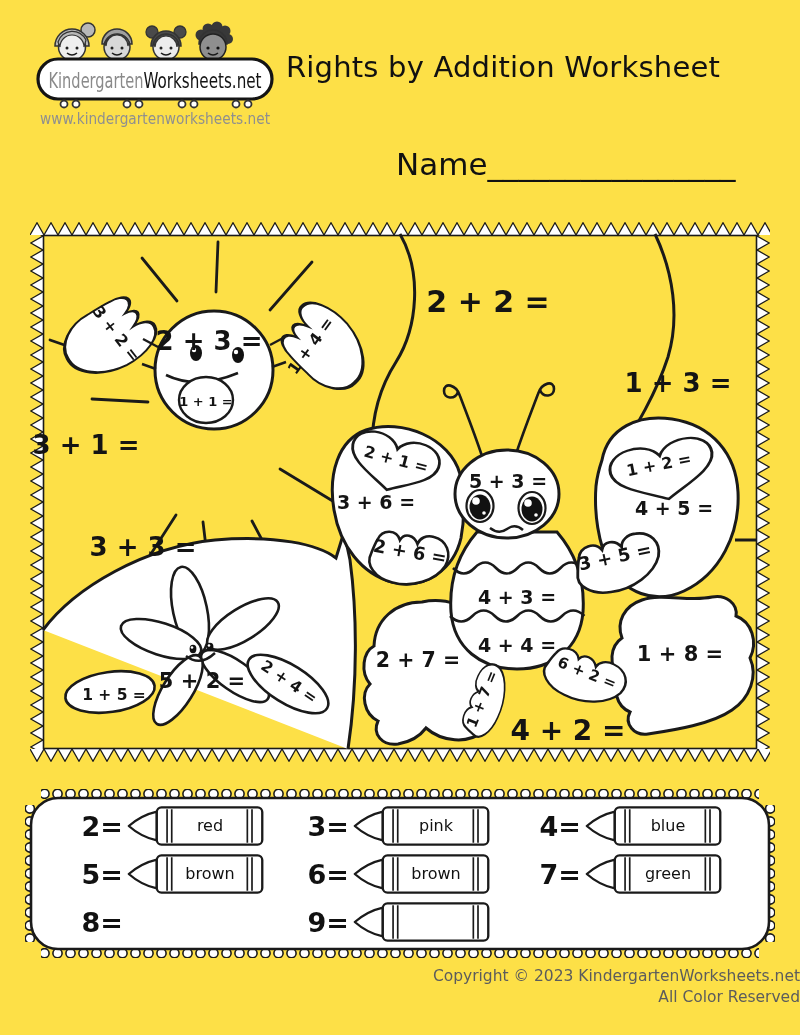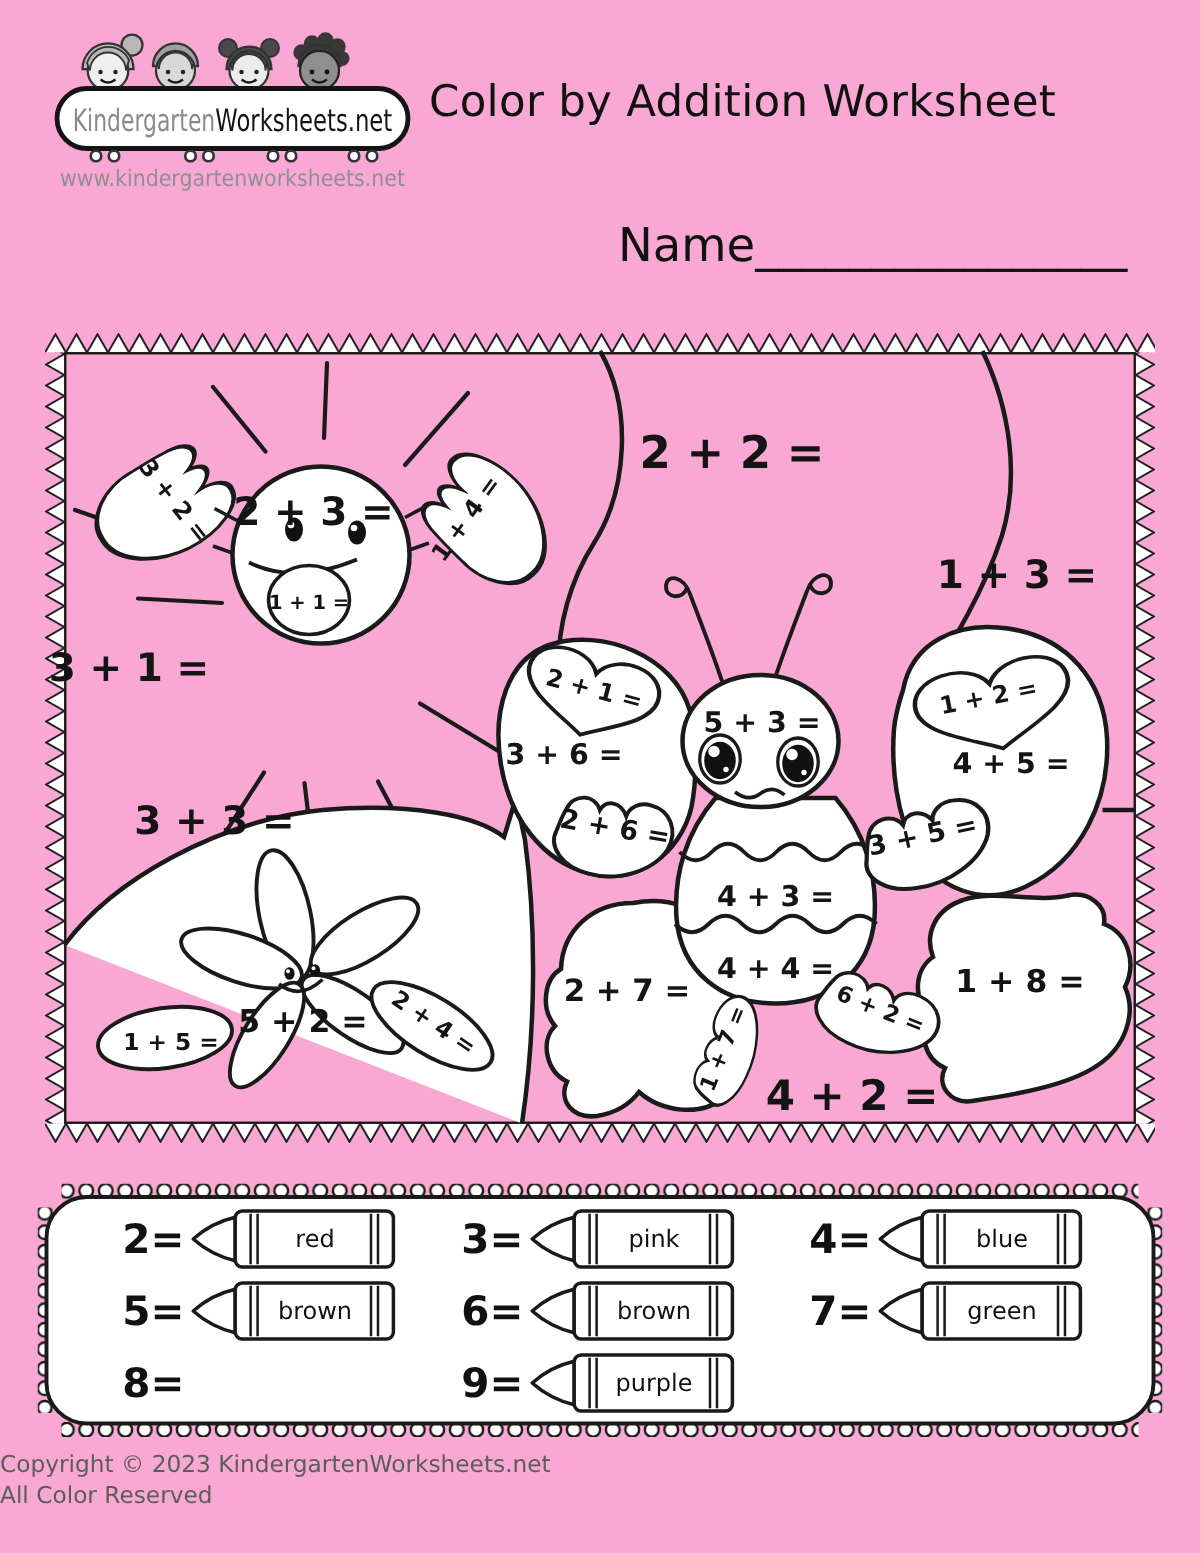--- a/index.html
+++ b/index.html
@@ -1,40 +1,40 @@
 <!DOCTYPE html>
 <html><head>
 <meta charset="utf-8">
 <style>
   html,body{margin:0;padding:0;background:#fff;}
-  .page{position:relative;width:800px;height:1035px;background:#f9a8d4;overflow:hidden;
+  .page{position:relative;width:800px;height:1035px;background:#fde047;overflow:hidden;
         font-family:"DejaVu Sans",sans-serif;color:#141414;}
   .abs{position:absolute;}
   
   .logo{left:30px;top:16px;width:250px;height:115px;}
   .page-title{left:286px;top:50px;font-size:29px;letter-spacing:.2px;color:#111;}
-  .name-row{left:396px;top:146px;font-size:31px;color:#111;white-space:nowrap;margin-left:16px;}
+  .name-row{left:396px;top:146px;font-size:31px;color:#111;white-space:nowrap;}
   
   #picture{left:30px;top:222px;width:740px;height:540px;}
   #picture text{font-family:"DejaVu Sans",sans-serif;font-weight:700;fill:#141414;}
   .ln{stroke:#1a1a1a;fill:none;}
   .shape{fill:#fff;stroke:#1a1a1a;}
   
   .key-box{left:25px;top:789px;width:750px;height:169px;}
   .key-border{position:absolute;left:0;top:0;width:750px;height:169px;}
   .key-grid{position:absolute;left:52px;top:13px;right:8px;display:grid;
             grid-template-columns:226px 232px auto;grid-auto-rows:48px;align-items:center;}
   .key-item{display:flex;align-items:center;gap:3px;}
   .key-num{font-size:27px;font-weight:700;width:46px;text-align:right;color:#111;}
   .crayon{position:relative;width:140px;height:44px;flex:0 0 auto;}
   .crayon svg{position:absolute;inset:0;width:100%;height:100%;}
   .crayon-word{position:absolute;left:36px;right:8px;top:0;bottom:2px;display:flex;
                align-items:center;justify-content:center;font-size:16px;color:#111;}
   
-  .footer{left:0;top:966px;width:800px;text-align:left;color:#5c5c5c;
+  .footer{left:0;top:966px;width:800px;text-align:right;color:#5c5c5c;
           font-size:15.5px;line-height:1.35;}
 </style>
 </head>
 <body>
 
 <div class="page">
 
   <svg class="abs logo" viewBox="0 0 250 115">
     <g>
 
@@ -83,21 +83,21 @@
       <circle cx="97" cy="88" r="3.5"></circle>
         <circle cx="109" cy="88" r="3.5"></circle>
       <circle cx="152" cy="88" r="3.5"></circle>
         <circle cx="164" cy="88" r="3.5"></circle>
       <circle cx="206" cy="88" r="3.5"></circle>
         <circle cx="218" cy="88" r="3.5"></circle>
     </g>
     <text x="125" y="108" text-anchor="middle" font-size="15.2" font-weight="400" fill="#8f8f8f" textLength="230" lengthAdjust="spacingAndGlyphs">www.kindergartenworksheets.net</text>
   </svg>
 
-  <div class="abs page-title">Color by Addition Worksheet</div>
+  <div class="abs page-title">Rights by Addition Worksheet</div>
   <div class="abs name-row"><span>Name</span><span>________________</span></div>
 
   <svg id="picture" class="abs" viewBox="0 0 740 540">
     <defs>
       <pattern id="zzT" width="14" height="13" patternUnits="userSpaceOnUse">
         <path d="M0,13 L7,0.8 L14,13" fill="#fff" stroke="#1a1a1a" stroke-width="1.3"></path>
       </pattern>
       <pattern id="zzB" width="14" height="13" patternUnits="userSpaceOnUse" y="527">
         <path d="M0,0 L7,12.2 L14,0" fill="#fff" stroke="#1a1a1a" stroke-width="1.3"></path>
       </pattern>
@@ -328,21 +328,20 @@
       </div>
       <div class="key-item">
         <span class="key-num">8=</span>
       </div>
       <div class="key-item">
         <span class="key-num">9=</span>
         <span class="crayon">
             <svg viewBox="0 0 150 46">
               <use href="#crayon-shape"></use>
             </svg>
-            <span class="crayon-word">purple</span>
           </span>
       </div>
     </div>
   </div>
 
   <div class="abs footer">
     <div>Copyright © 2023 KindergartenWorksheets.net</div>
     <div>All Color Reserved</div>
   </div>
 

